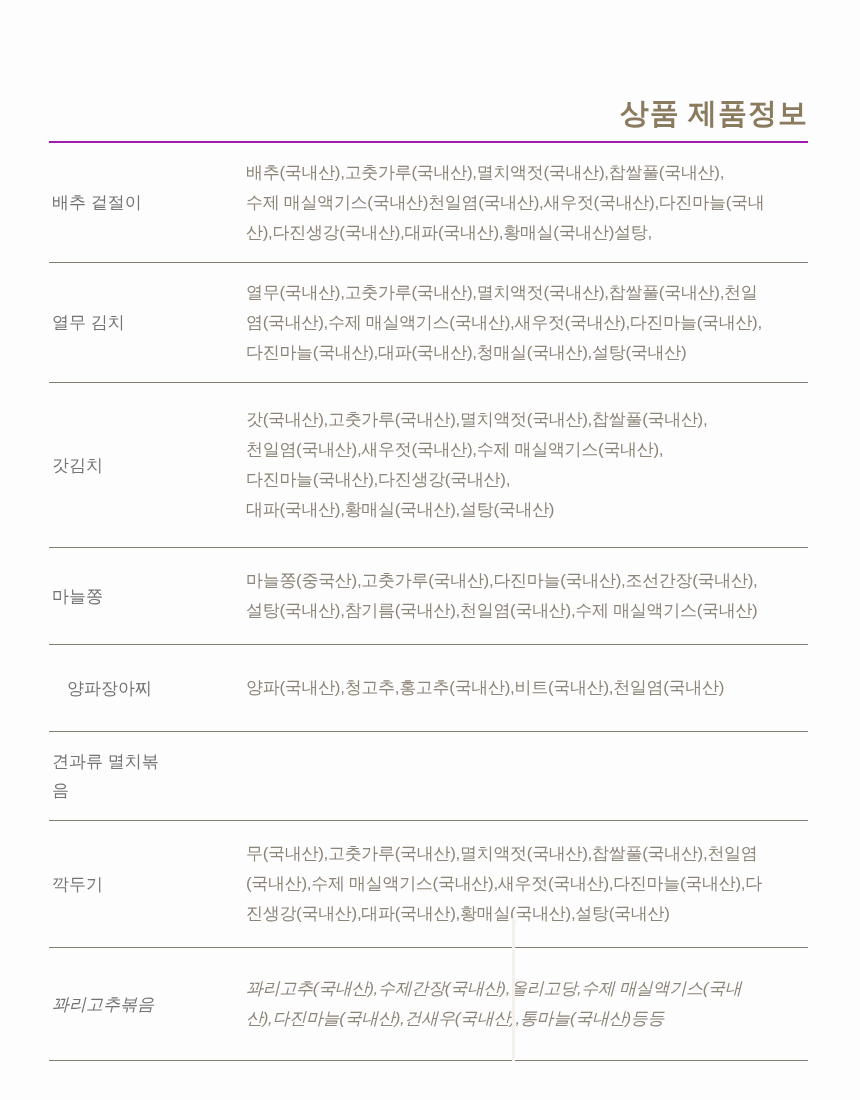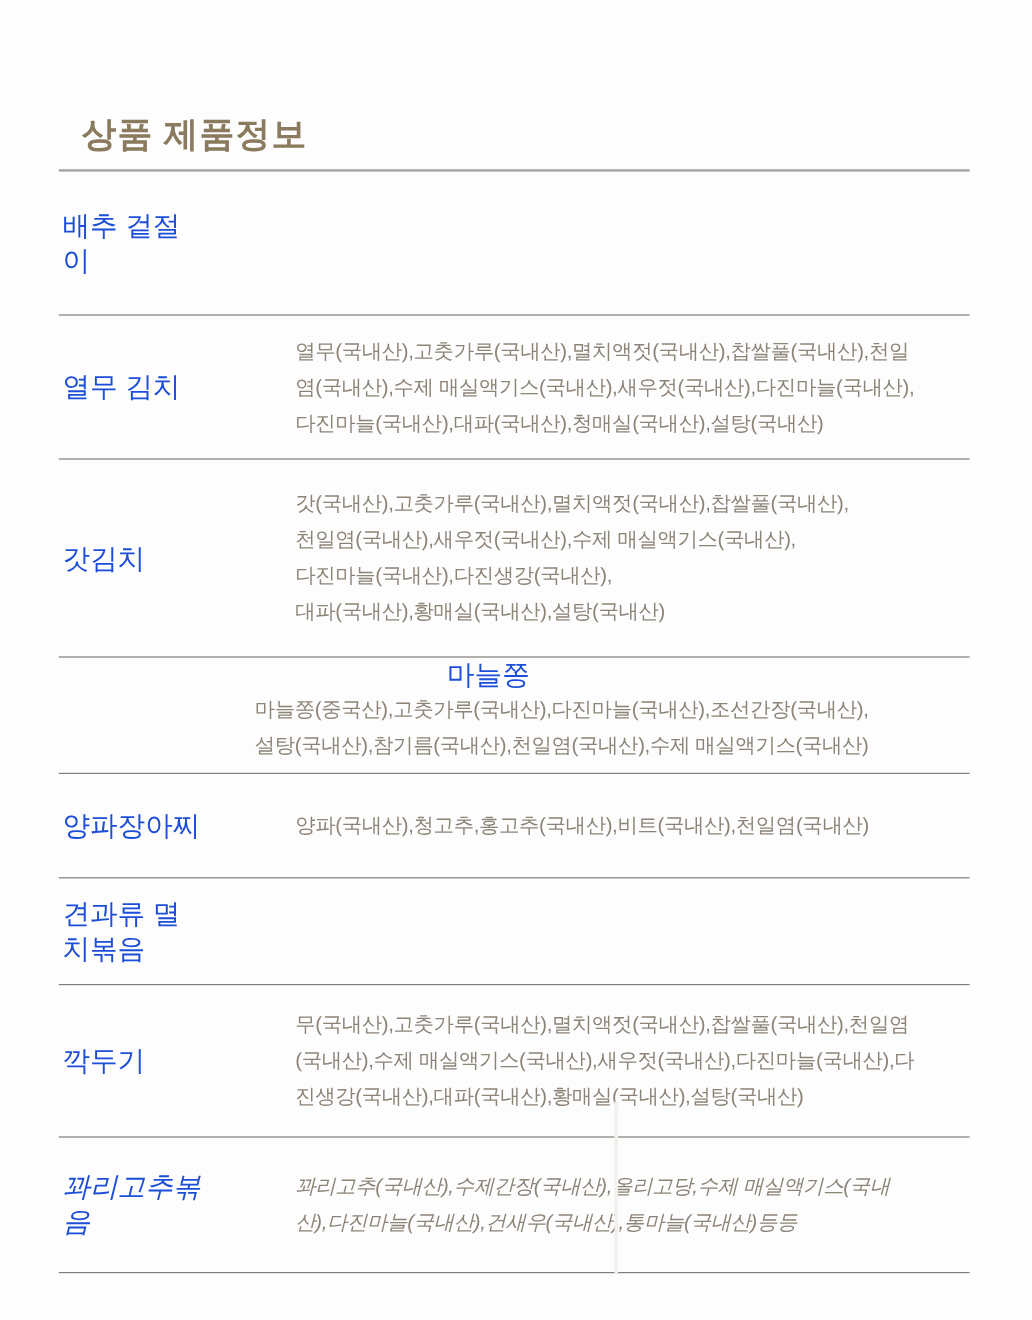--- a/index.html
+++ b/index.html
@@ -10,57 +10,58 @@
     position:relative;
     overflow:hidden;
   }
   .content{
     position:absolute;
     left:49px;top:0;
     width:759px;
   }
   .title-wrap{
     padding:95px 0 10px 19px;
-    border-bottom:2px solid #a3a3a3;
+    border-bottom:2px solid #a21caf;
+    text-align:right;
   }
   .page-title{
     margin:0;
     font-family:"Liberation Serif","DejaVu Serif",serif;
     font-size:29px;
     line-height:36px;
     font-weight:600;
     letter-spacing:1px;
     color:#8a7a5e;
   }
   .row{
     display:flex;
     align-items:center;
     box-sizing:border-box;
     border-bottom:1px solid #847e76;
   }
   .name{
     flex:none;
     width:115px;
     margin-left:3px;
-    font-size:23px;
+    font-size:17px;
     line-height:29px;
     font-weight:500;
-    color:#1d4ed8;
+    color:#737373;
   }
   .ing{
     margin-left:79px;
     font-size:17px;
     line-height:30px;
     color:#8d8478;
     letter-spacing:-0.3px;
   }
   .ing div{white-space:nowrap;}
   .h120{height:120px;}
   .h165{height:165px;}
-  .h97{height:97px;flex-direction:column;}
+  .h97{height:97px;}
   .h87{height:87px;text-align:center;}
   .h89{height:89px;}
   .h127{height:127px;}
   .h113{height:113px;font-style:italic;}
   .vline{
     position:absolute;
     left:512px;top:918px;
     width:3px;height:143px;
     background:#f4f1ec;
     z-index:3;
@@ -72,20 +73,25 @@
 <div class="content">
 
   <div class="title-wrap">
     <h1 class="page-title">상품 제품정보</h1>
   </div>
 
   <div>
 
     <div class="row h120">
       <div class="name">배추 겉절이</div>
+      <div class="ing">
+        <div>배추(국내산),고춧가루(국내산),멸치액젓(국내산),찹쌀풀(국내산),</div>
+        <div>수제 매실액기스(국내산)천일염(국내산),새우젓(국내산),다진마늘(국내</div>
+        <div>산),다진생강(국내산),대파(국내산),황매실(국내산)설탕,</div>
+      </div>
     </div>
 
     <div class="row h120">
       <div class="name">열무 김치</div>
       <div class="ing">
         <div>열무(국내산),고춧가루(국내산),멸치액젓(국내산),찹쌀풀(국내산),천일</div>
         <div>염(국내산),수제 매실액기스(국내산),새우젓(국내산),다진마늘(국내산),</div>
         <div>다진마늘(국내산),대파(국내산),청매실(국내산),설탕(국내산)</div>
       </div>
     </div>

